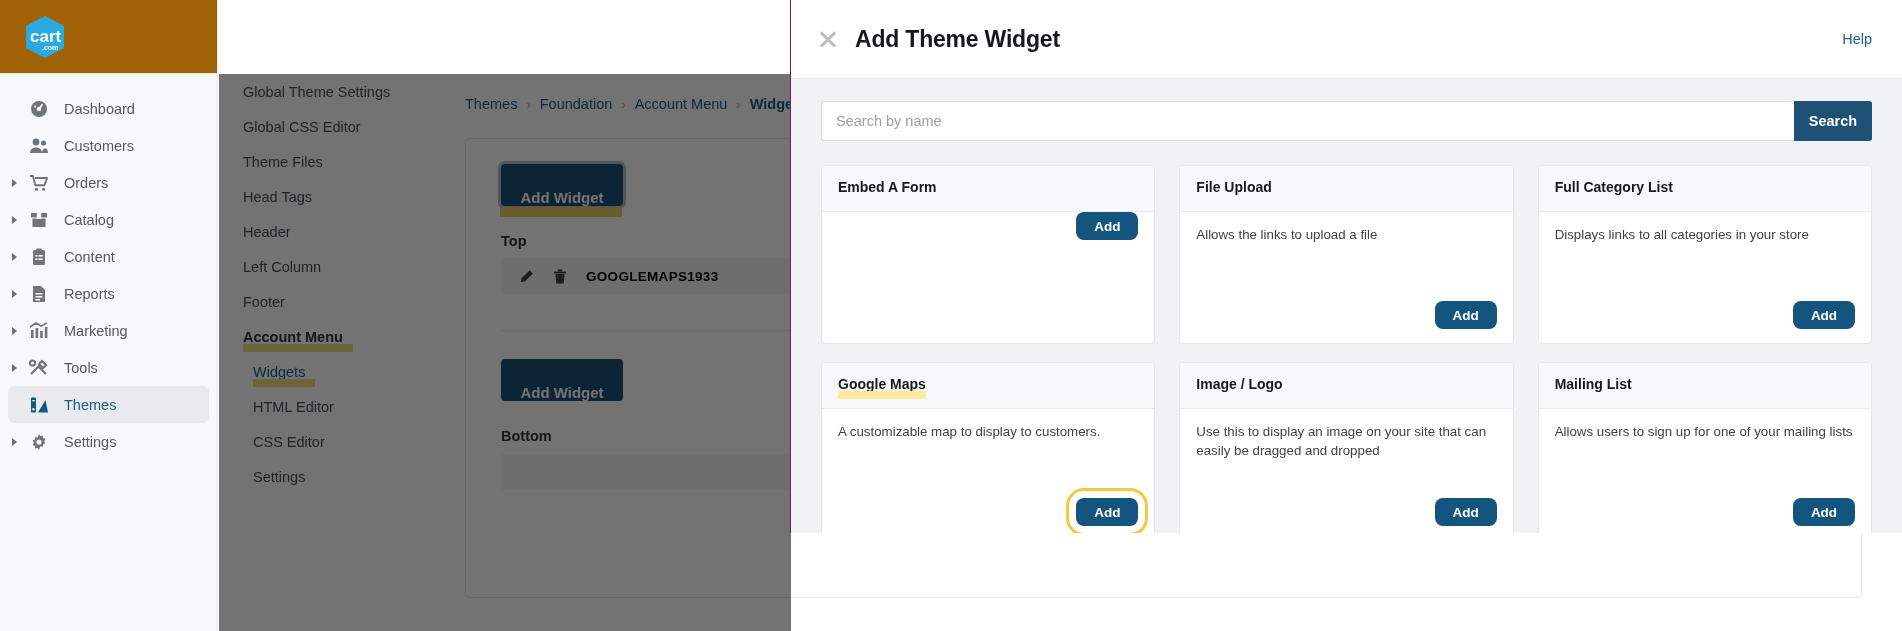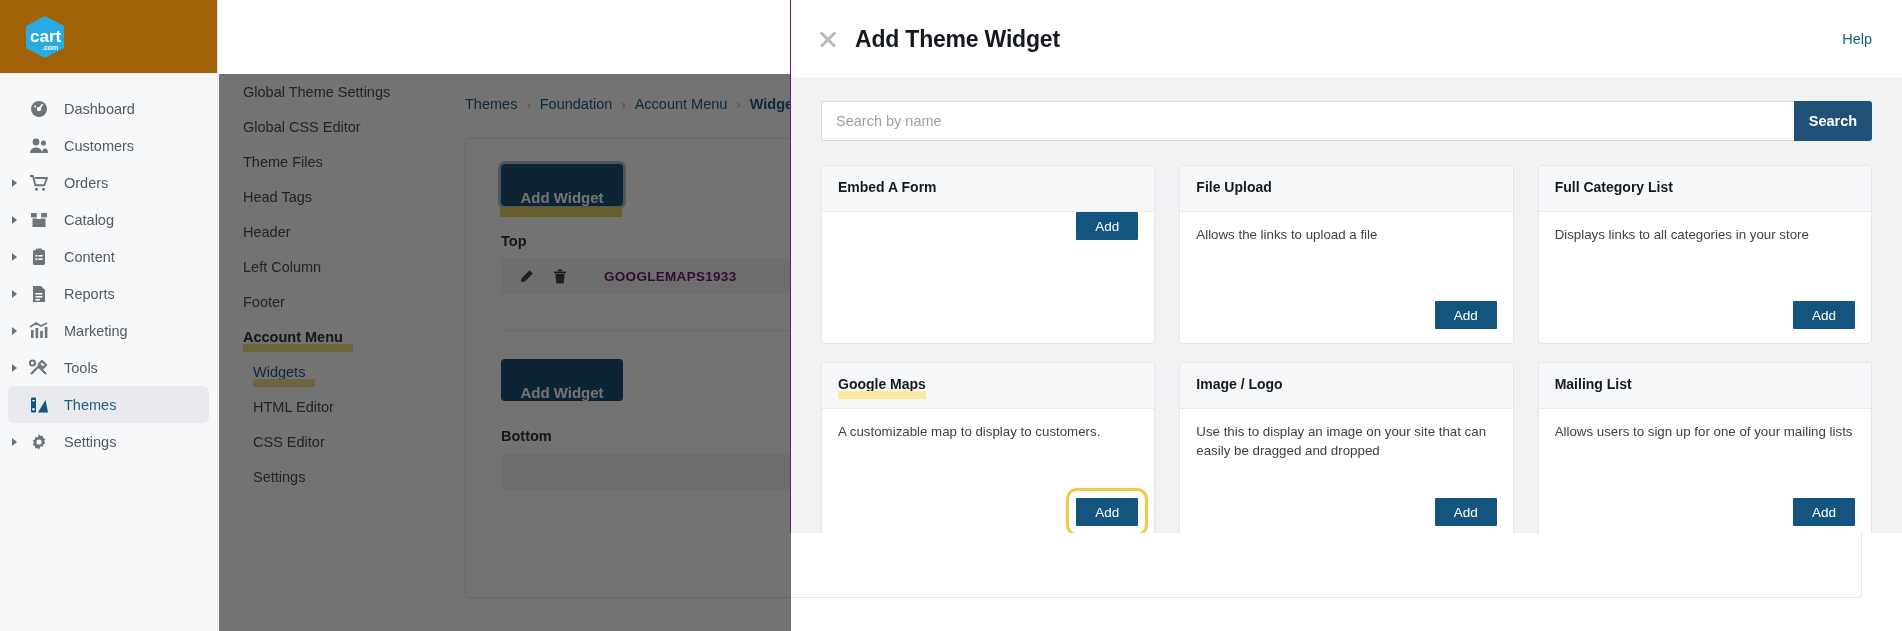--- a/index.html
+++ b/index.html
@@ -84,21 +84,21 @@
   }
   .btn-add-widget.focused { box-shadow: 0 0 0 3px rgba(30,81,117,.35); }
   .aw-hl { position: absolute; left: -1px; bottom: -11px; height: 10px; width: 122px; background: #e6cf63; }
   .sec-label { font-size: 14.5px; font-weight: 700; color: #2f3337; margin: 26px 0 9px 0; }
   .widget-row {
     display: flex; align-items: center; gap: 19px;
     background: #f3f4f6; border-radius: 3px; height: 36px; padding: 0 18px;
     margin-right: 35px; font-size: 13.5px;
   }
   .widget-row .wicon { color: #3f464d; display:flex; }
-  .widget-row .wname { font-weight: 700; color: #701a75; letter-spacing: .3px; margin-left: 18px; }
+  .widget-row .wname { font-weight: 700; color: #000000; letter-spacing: .3px; margin-left: 0; }
   .widget-row .wtype { color: #9aa0a6; margin-left: 58px; }
   .row-divider { border-top: 1px solid #e8eaec; margin: 36px 35px 0 0; }
   .empty-slot { background: #f3f4f6; height: 36px; border-radius: 3px; margin-right: 35px; margin-top: 10px; }
 
   
   .scrim { position: absolute; left: 219px; top: 74px; width: 572px; height: 557px; background: rgba(0,0,0,.55); }
 
   
   .drawer {
     position: absolute; right: 0; top: 0; width: 1112px; height: 533px;
@@ -140,21 +140,21 @@
   .wcard-head {
     background: #f7f8f9; border-bottom: 1px solid #ececee;
     padding: 12px 16px 11px 16px; min-height: 46px;
   }
   .wcard-title { position: relative; display: inline-block; font-size: 14px; font-weight: 700; color: #15191d; }
   .wcard-title .t-hl { position: absolute; left: 0; bottom: -7px; height: 8px; width: 100%; background: #fde9a0; }
   .wcard-body { flex: 1; padding: 14px 16px 0 16px; font-size: 13.3px; color: #3d4246; line-height: 1.42; }
   .wcard-foot { padding: 0 16px 14px 16px; display: flex; justify-content: flex-end; }
   .btn-add {
     position: relative; width: 62px; height: 28px; background: #13557f; color: #fff;
-    border: none; border-radius: 1px; font-size: 13.5px; font-weight: 400; cursor: pointer;
+    border: none; border-radius: 8px; font-size: 13.5px; font-weight: 700; cursor: pointer;
     font-family: "Liberation Sans", sans-serif;
   }
   .btn-add.highlighted { outline: 3px solid #f5c842; outline-offset: 7px; }
 </style>
 </head>
 <body>
 
 <div id="app">
 
   <div class="sidebar">

